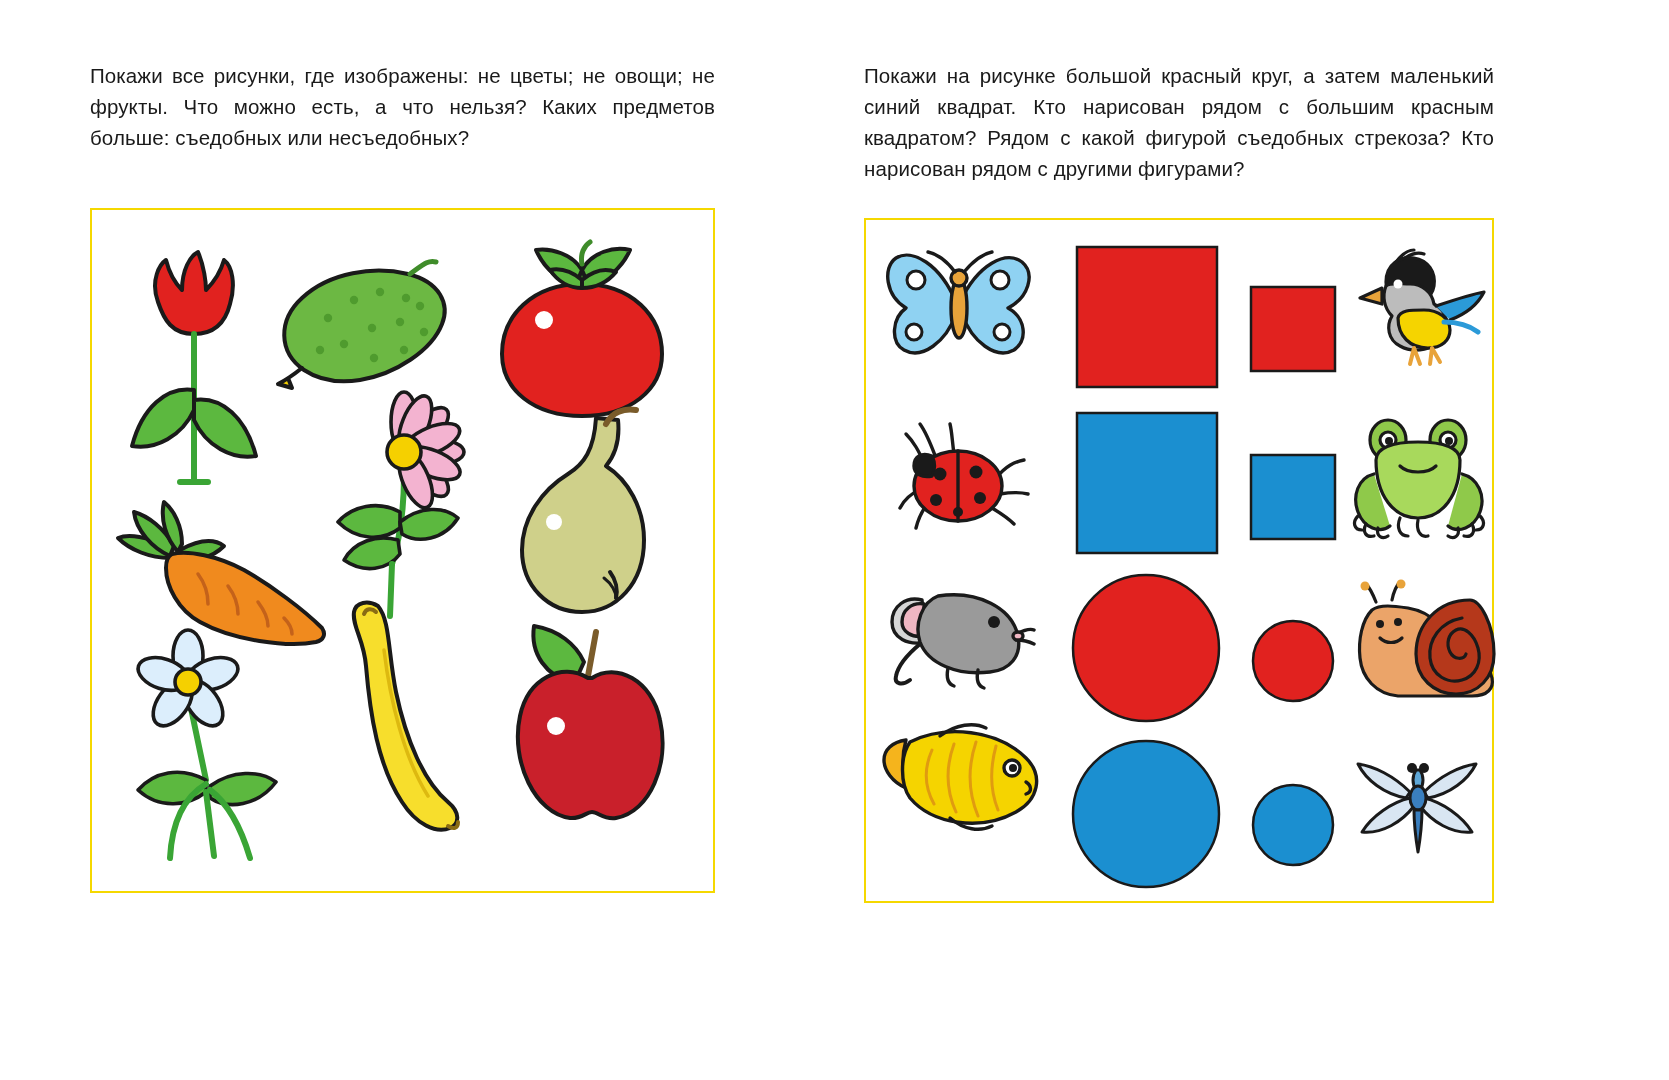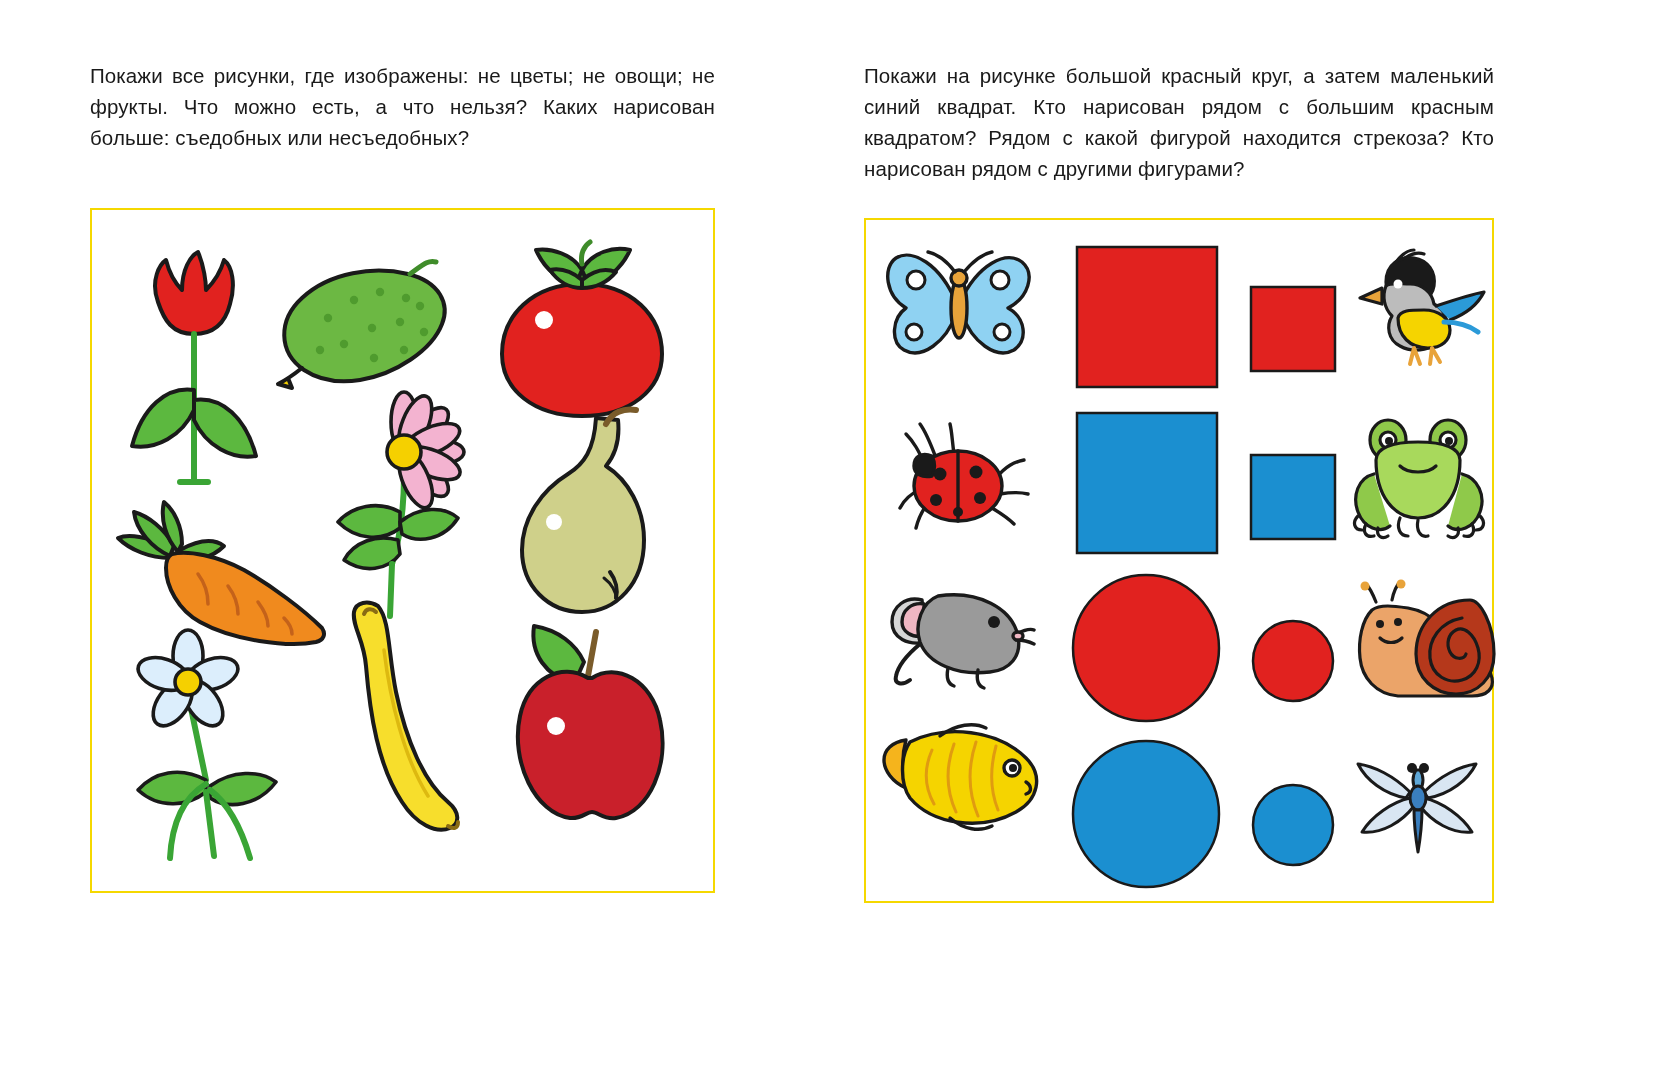--- a/index.html
+++ b/index.html
@@ -65,21 +65,21 @@
   }
   svg { display: block; overflow: visible; }
 </style>
 </head>
 <body>
 
 <div class="page">
 
   <div class="col col-left">
 
-    <div class="instructions">Покажи все рисунки, где изображены: не цветы; не овощи; не фрукты. Что можно есть, а что нельзя? Каких нарисован больше: съедобных или несъедобных?</div>
+    <div class="instructions">Покажи все рисунки, где изображены: не цветы; не овощи; не фрукты. Что можно есть, а что нельзя? Каких предметов больше: съедобных или несъедобных?</div>
 
     <div class="frame frame-left">
 
       <div class="cell" style="left:28px; top:40px;">
         <svg width="140" height="260" viewBox="0 0 140 260">
           <g fill="none" stroke="#1a1a1a" stroke-width="4" stroke-linejoin="round" stroke-linecap="round">
             <path d="M38 52 C30 30 40 14 46 10 C50 26 56 34 62 40 C62 20 70 6 78 2 C84 16 86 32 86 40 C92 34 100 24 104 10 C112 16 116 34 110 54 C106 70 96 84 74 84 C52 84 44 70 38 52 Z" fill="#e1221f"></path>
             <path d="M74 84 L74 230" stroke="#3aa535" stroke-width="6" fill="none"></path>
             <path d="M74 140 C46 136 22 158 12 196 C36 200 62 186 74 160 Z" fill="#5cb83f"></path>
             <path d="M74 150 C102 146 126 168 136 206 C112 210 86 196 74 170 Z" fill="#5cb83f"></path>
@@ -221,21 +221,21 @@
             <circle cx="56" cy="104" r="9" fill="#ffffff" stroke="none"></circle>
           </g>
         </svg>
       </div>
 
     </div>
   </div>
 
   <div class="col col-right">
 
-    <div class="instructions">Покажи на рисунке большой красный круг, а затем маленький синий квадрат. Кто нарисован рядом с большим красным квадратом? Рядом с какой фигурой находится стрекоза? Кто нарисован рядом с другими фигурами?</div>
+    <div class="instructions">Покажи на рисунке большой красный круг, а затем маленький синий квадрат. Кто нарисован рядом с большим красным квадратом? Рядом с какой фигурой съедобных стрекоза? Кто нарисован рядом с другими фигурами?</div>
 
     <div class="frame frame-right">
 
       <div class="cell" style="left:14px; top:20px;">
         <svg width="160" height="130" viewBox="0 0 160 130">
           <g stroke="#1a1a1a" stroke-width="3.4" stroke-linejoin="round" stroke-linecap="round">
             <path d="M76 62 C60 24 32 8 16 18 C2 28 6 56 26 68 C12 78 10 102 24 110 C42 120 66 102 76 74 Z" fill="#8fd2f2"></path>
             <path d="M80 62 C98 24 126 10 142 22 C156 34 148 58 128 68 C146 78 148 100 134 110 C116 120 92 102 82 74 Z" fill="#8fd2f2"></path>
             <ellipse cx="79" cy="68" rx="8" ry="30" fill="#e8a33a"></ellipse>
             <circle cx="79" cy="38" r="8" fill="#e8a33a"></circle>

